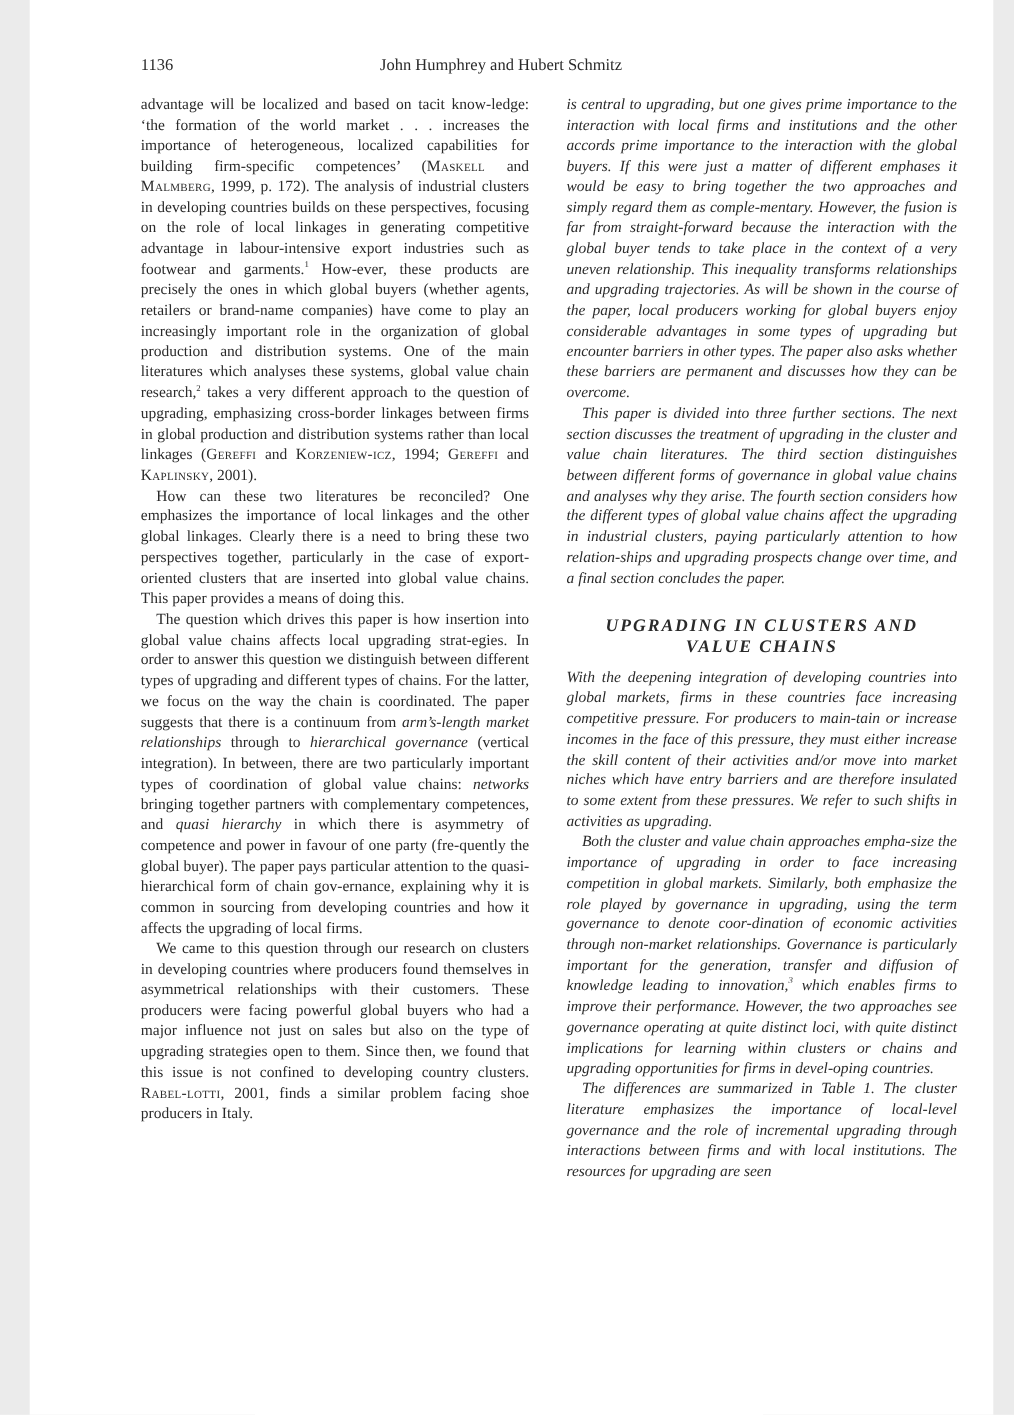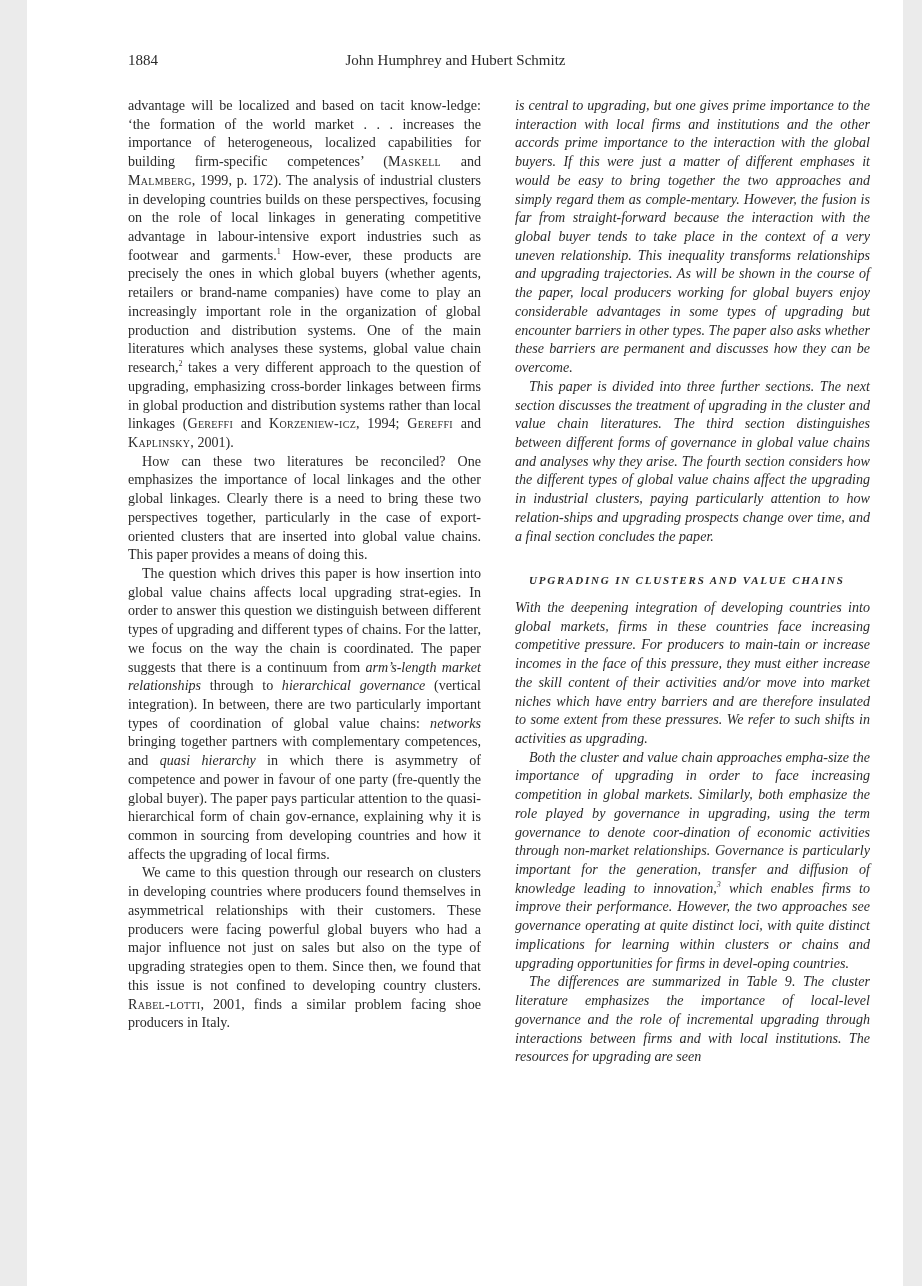--- a/index.html
+++ b/index.html
@@ -22,51 +22,51 @@
     font-size: 15px; line-height: 22px;
   }
   .folio { position: absolute; left: 0; top: 0; }
   .author-head {
     position: absolute; left: 0; width: 655px; text-align: center; top: 0;
   }
 
   .col {
     position: absolute; top: 86px;
     font-size: 14.1px; line-height: 18.72px;
-    text-align: justify; hyphens: manual; margin-top: 10px;
+    text-align: justify; hyphens: manual;
   }
   .col-left { left: 128px; width: 353px; }
   .col-right { left: 515px; width: 355px; font-style: italic; }
   .col p { margin: 0; text-indent: 14px; }
   .col p.noindent { text-indent: 0; }
   .sc { font-variant: small-caps; letter-spacing: 0.3px; }
   sup { font-size: 8px; line-height: 0; vertical-align: 6px; }
   em { font-style: italic; }
 
   .section-heading {
     margin: 26px 0 8px 0;
-    text-align: left;
+    text-align: center;
     font-weight: bold;
-    font-size: 11px;
+    font-size: 16px;
     line-height: 18.72px;
     letter-spacing: 1.8px;
     text-transform: uppercase;
     padding: 0 14px;
   }
 </style>
 </head>
 <body>
 
 <div class="edge-l"></div>
 <div class="edge-r"></div>
 
 <div class="page"></div>
 
 <div class="running-head">
-  <span class="folio">1884</span>
+  <span class="folio">1136</span>
   <span class="author-head">John Humphrey and Hubert Schmitz</span>
 </div>
 
 <div class="col col-left">
   <p class="noindent"><span>advantage will be localized and based on tacit know-ledge: ‘the formation of the world market . . . increases the importance of heterogeneous, localized capabilities for building firm-specific competences’ (</span><span class="sc">Maskell</span><span> and </span><span class="sc">Malmberg</span><span>, 1999, p. 172). The analysis of industrial clusters in developing countries builds on these perspectives, focusing on the role of local linkages in generating competitive advantage in labour-intensive export industries such as footwear and garments.</span><sup>1</sup><span> How-ever, these products are precisely the ones in which global buyers (whether agents, retailers or brand-name companies) have come to play an increasingly important role in the organization of global production and distribution systems. One of the main literatures which analyses these systems, global value chain research,</span><sup>2</sup><span> takes a very different approach to the question of upgrading, emphasizing cross-border linkages between firms in global production and distribution systems rather than local linkages (</span><span class="sc">Gereffi</span><span> and </span><span class="sc">Korzeniew-icz</span><span>, 1994; </span><span class="sc">Gereffi</span><span> and </span><span class="sc">Kaplinsky</span><span>, 2001).</span></p>
 
   <p>How can these two literatures be reconciled? One emphasizes the importance of local linkages and the other global linkages. Clearly there is a need to bring these two perspectives together, particularly in the case of export-oriented clusters that are inserted into global value chains. This paper provides a means of doing this.</p>
 
   <p><span>The question which drives this paper is how insertion into global value chains affects local upgrading strat-egies. In order to answer this question we distinguish between different types of upgrading and different types of chains. For the latter, we focus on the way the chain is coordinated. The paper suggests that there is a continuum from </span><em>arm’s-length market relationships</em><span> through to </span><em>hierarchical governance</em><span> (vertical integration). In between, there are two particularly important types of coordination of global value chains: </span><em>networks</em><span> bringing together partners with complementary competences, and </span><em>quasi hierarchy</em><span> in which there is asymmetry of competence and power in favour of one party (fre-quently the global buyer). The paper pays particular attention to the quasi-hierarchical form of chain gov-ernance, explaining why it is common in sourcing from developing countries and how it affects the upgrading of local firms.</span></p>
 
@@ -75,14 +75,14 @@
 </div>
 
 <div class="col col-right">
   <p class="noindent">is central to upgrading, but one gives prime importance to the interaction with local firms and institutions and the other accords prime importance to the interaction with the global buyers. If this were just a matter of different emphases it would be easy to bring together the two approaches and simply regard them as comple-mentary. However, the fusion is far from straight-forward because the interaction with the global buyer tends to take place in the context of a very uneven relationship. This inequality transforms relationships and upgrading trajectories. As will be shown in the course of the paper, local producers working for global buyers enjoy considerable advantages in some types of upgrading but encounter barriers in other types. The paper also asks whether these barriers are permanent and discusses how they can be overcome.</p>
   <p>This paper is divided into three further sections. The next section discusses the treatment of upgrading in the cluster and value chain literatures. The third section distinguishes between different forms of governance in global value chains and analyses why they arise. The fourth section considers how the different types of global value chains affect the upgrading in industrial clusters, paying particularly attention to how relation-ships and upgrading prospects change over time, and a final section concludes the paper.</p>
 
   <h2 class="section-heading">Upgrading in Clusters and Value Chains</h2>
 
   <p class="noindent">With the deepening integration of developing countries into global markets, firms in these countries face increasing competitive pressure. For producers to main-tain or increase incomes in the face of this pressure, they must either increase the skill content of their activities and/or move into market niches which have entry barriers and are therefore insulated to some extent from these pressures. We refer to such shifts in activities as upgrading.</p>
   <p><span>Both the cluster and value chain approaches empha-size the importance of upgrading in order to face increasing competition in global markets. Similarly, both emphasize the role played by governance in upgrading, using the term governance to denote coor-dination of economic activities through non-market relationships. Governance is particularly important for the generation, transfer and diffusion of knowledge leading to innovation,</span><sup>3</sup><span> which enables firms to improve their performance. However, the two approaches see governance operating at quite distinct loci, with quite distinct implications for learning within clusters or chains and upgrading opportunities for firms in devel-oping countries.</span></p>
-  <p>The differences are summarized in Table 9. The cluster literature emphasizes the importance of local-level governance and the role of incremental upgrading through interactions between firms and with local institutions. The resources for upgrading are seen</p>
+  <p>The differences are summarized in Table 1. The cluster literature emphasizes the importance of local-level governance and the role of incremental upgrading through interactions between firms and with local institutions. The resources for upgrading are seen</p>
 </div>
 
 </body></html>

